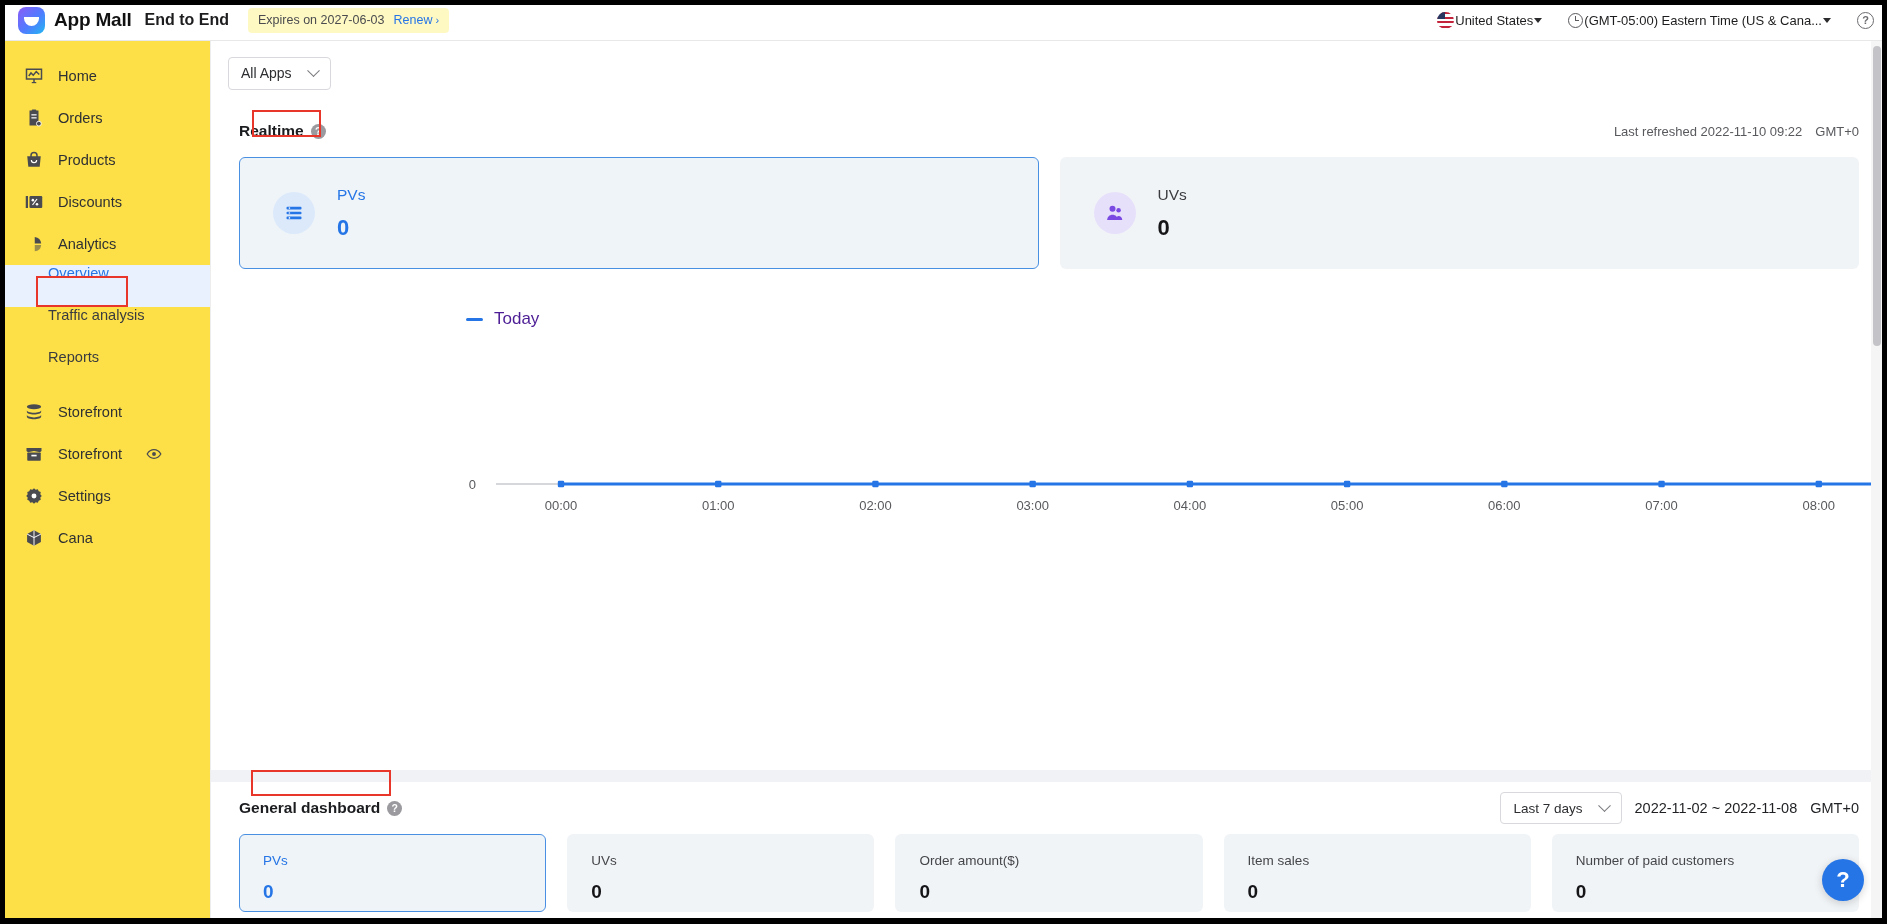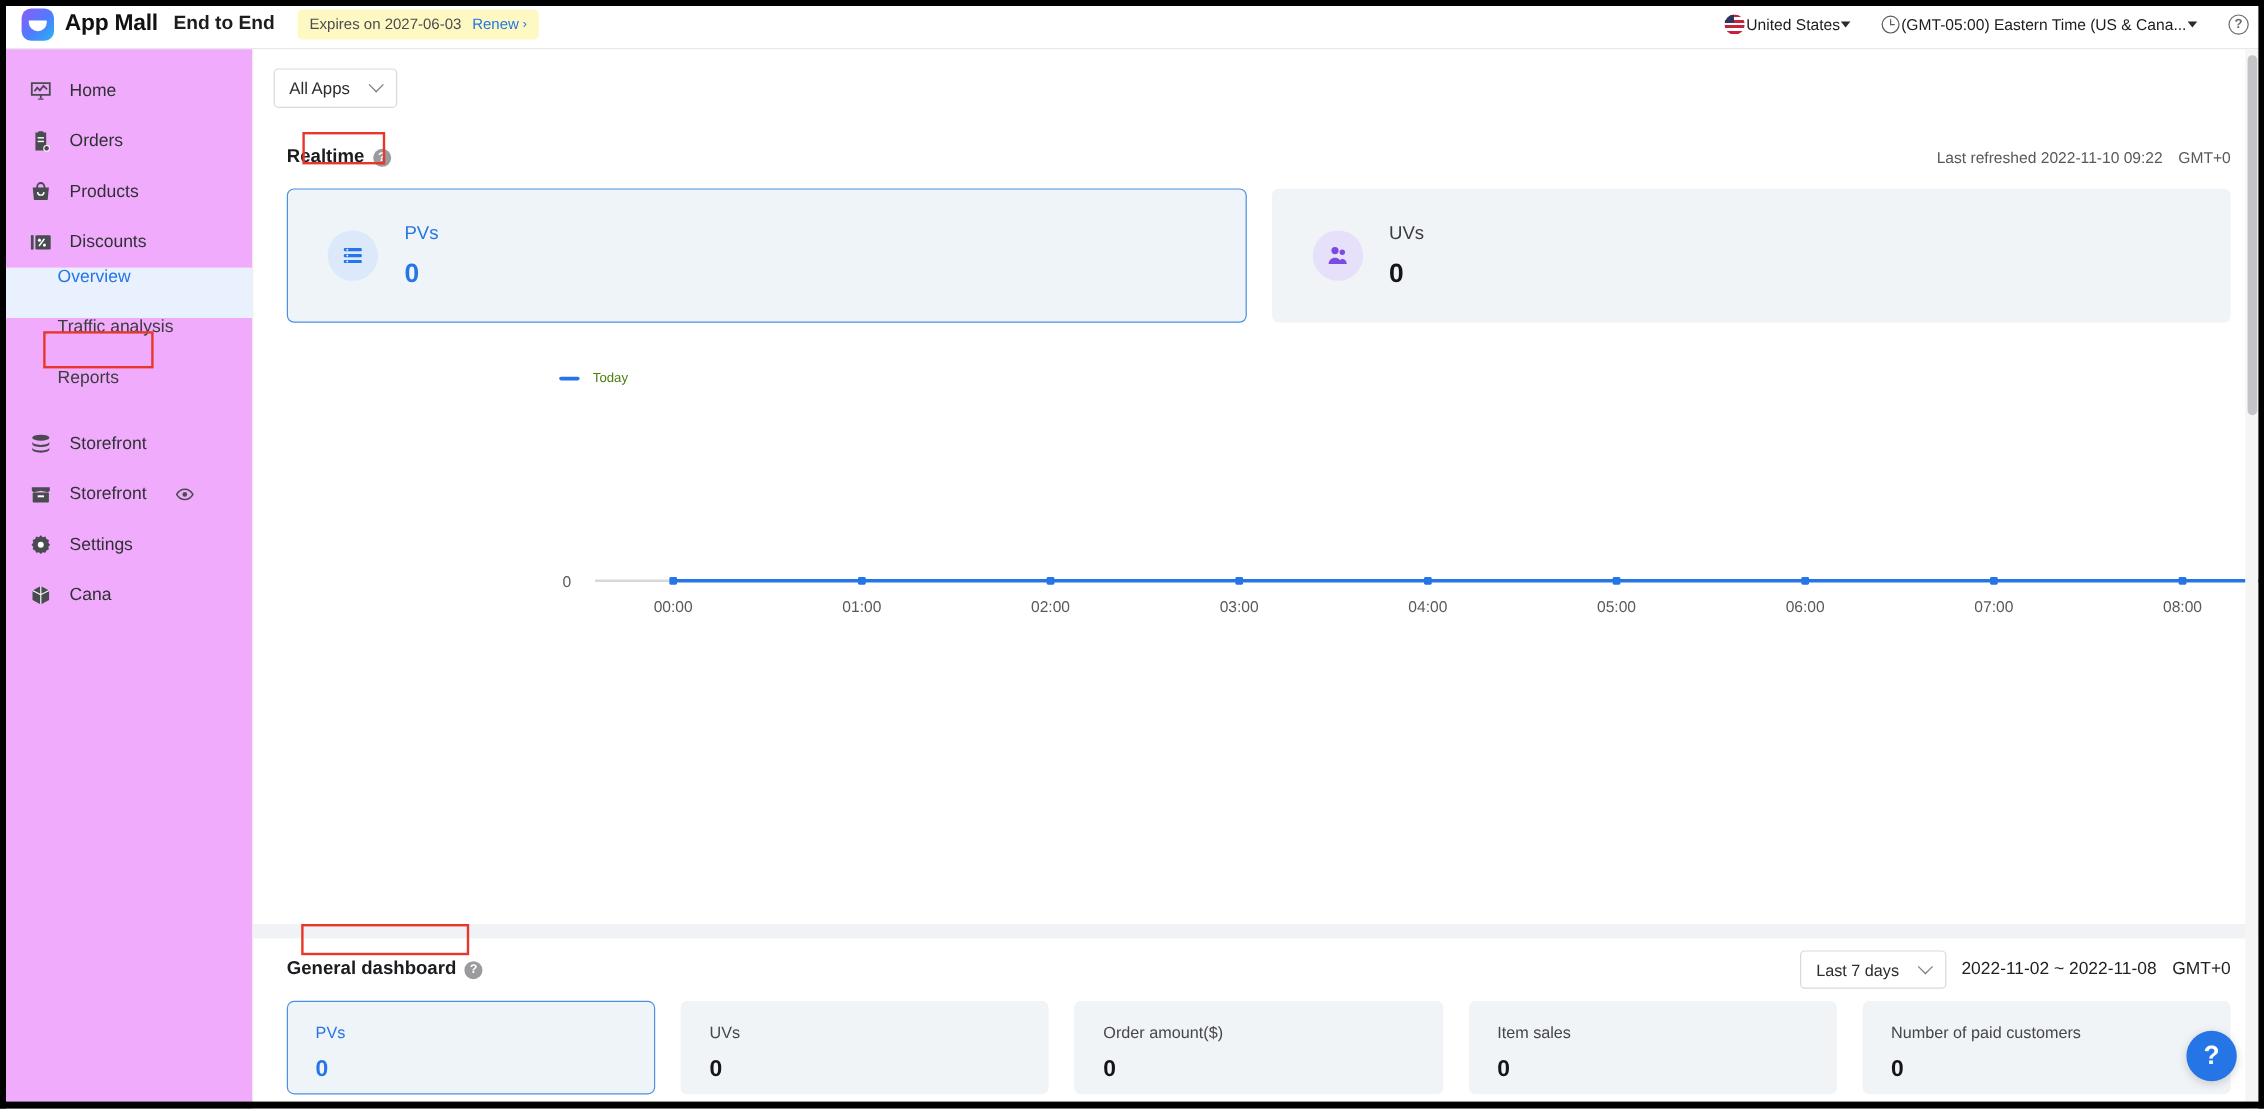--- a/index.html
+++ b/index.html
@@ -68,21 +68,21 @@
   .help-circle {
     width: 17px; height: 17px; border-radius: 50%; border: 1.4px solid #6b6b70;
     color:#6b6b70; font-size: 11px; display:flex; align-items:center; justify-content:center;
     font-weight: 600; flex:none;
   }
 
   
   #sidebar {
     position: absolute; top: 41px; left: 0;
     width: 211px; height: 883px;
-    background: #f0abfc; border-right: 1px solid #ededed;
+    background: #fde047; border-right: 1px solid #ededed;
     padding-top: 14px;
   }
   .nav-item {
     height: 42px; display: flex; align-items: center;
     padding-left: 24px; gap: 15px; cursor: pointer;
     font-size: 14.6px; color: #2f3033; position: relative;
   }
   .nav-item .ico { width: 19px; height: 19px; flex: none; color: #4a4b50; display:flex;align-items:center;justify-content:center;}
   .nav-item .ico svg { display:block; }
   .nav-sub {
@@ -137,21 +137,21 @@
   .rt-ico.purple { background: #e7e0fb; color: #7b4ae2; }
   .rt-label { font-size: 15.5px; margin-bottom: 11px; }
   .rt-label.blue { color: #2575e6; }
   .rt-label.dark { color: #3b3c40; }
   .rt-value { font-size: 22px; font-weight: 700; }
   .rt-value.blue { color: #2575e6; }
   .rt-value.dark { color: #151518; }
 
   .legend { display:flex; align-items:center; gap:11px; padding: 40px 0 0 255px; }
   .legend-line { width: 17px; height: 3px; background:#2575e6; border-radius:2px; }
-  .legend-text { font-size: 11px; color: #4d7c0f; }
+  .legend-text { font-size: 17px; color: #4c1d95; }
 
   
   .chart-wrap { position:absolute; left:0; top:300px; width:1676px; height: 360px; }
   svg.rt-chart { position:absolute; left:0; top:0; }
 
   #gd-panel {
     position:absolute; top:741px; left:0; width:1676px; height:190px; background:#fff;
   }
   .date-select {
     height: 32px; border: 1px solid #d9d9dd; border-radius: 4px; background:#fff;
@@ -275,20 +275,30 @@
             <rect x="1" y="4" width="3" height="16"></rect>
             <rect x="6" y="4" width="17" height="16" rx="1.5"></rect>
             <path d="M10 16l6-8" stroke="#fff" stroke-width="1.6"></path>
             <circle cx="10.5" cy="9.5" r="1.7" fill="#fff"></circle>
             <circle cx="16" cy="15" r="1.7" fill="#fff"></circle>
           </svg>
       </span>
       <span>Discounts</span>
     </div>
 
+    <div class="nav-item">
+      <span class="ico">
+        <svg width="18" height="18" viewBox="0 0 24 24" fill="currentColor">
+            <path d="M11 2a10 10 0 100 20 10 10 0 01 0-20z"></path>
+            <path d="M13 2.5v8.7h8.6A9.6 9.6 0 0013 2.5z"></path>
+            <path d="M13 13.2h8.6A9.6 9.6 0 0113 21.6z" fill="currentColor" opacity=".55"></path>
+          </svg>
+      </span>
+      <span>Analytics</span>
+    </div>
 
     <div class="nav-sub active">
       <span>Overview</span>
     </div>
     <div class="nav-sub">
       <span>Traffic analysis</span>
     </div>
     <div class="nav-sub">
       <span>Reports</span>
     </div>

